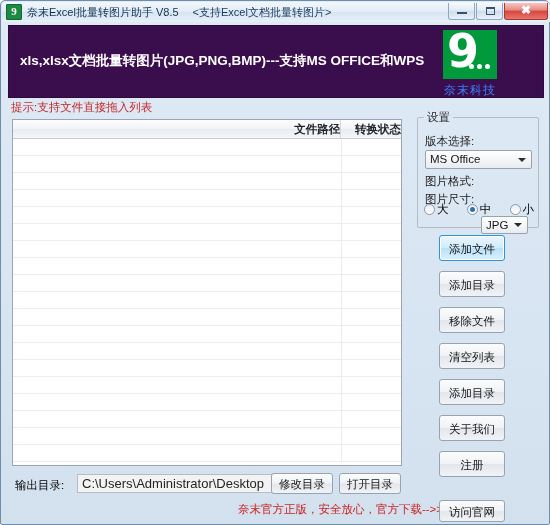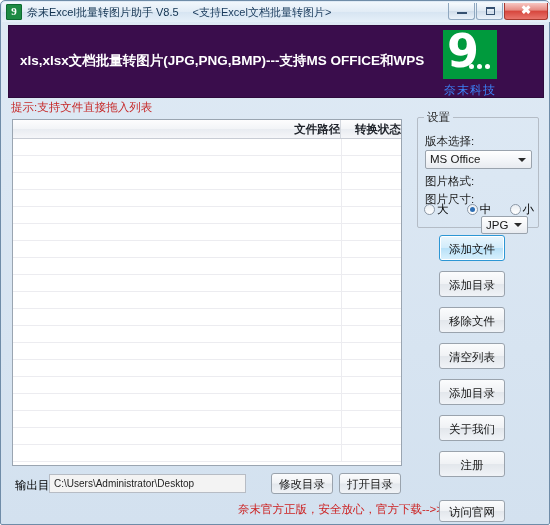--- a/index.html
+++ b/index.html
@@ -316,26 +316,26 @@
   }
 
   
   #out-label {
     position: absolute;
     left: 14px; top: 477px;
     font-size: 11.5px;
   }
   #out-path {
     position: absolute;
-    left: 48px; top: 473px;
+    left: 76px; top: 473px;
     width: 197px; height: 19px;
     box-sizing: border-box;
     background: #f3f3f3;
     border: 1px solid #b7bcc4;
-    font-size: 10px;
+    font-size: 13px;
     color: #242424;
     line-height: 17px;
     padding-left: 4px;
     overflow: hidden;
     white-space: nowrap;
   }
   #btn-modify-dir {
     position: absolute;
     left: 270px; top: 472px;
     width: 62px; height: 21px;

